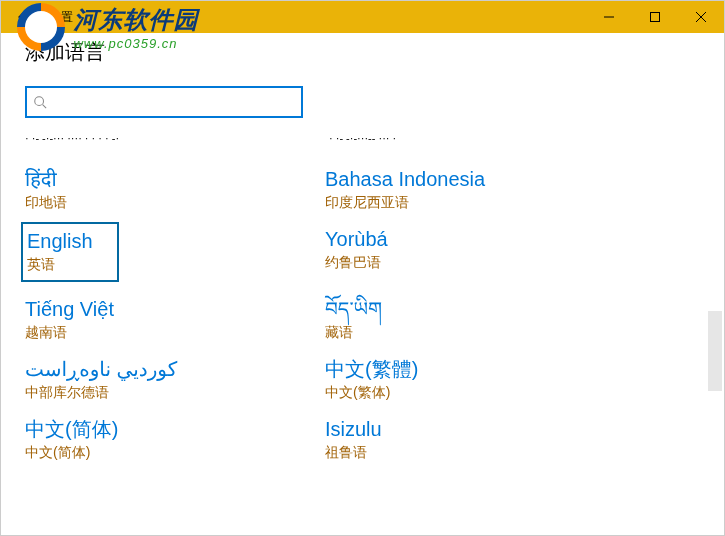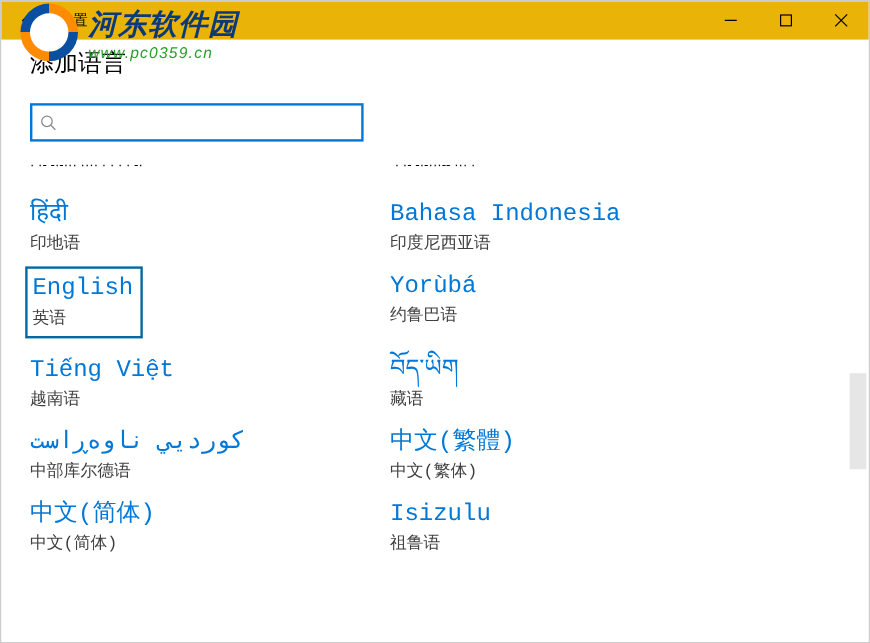--- a/index.html
+++ b/index.html
@@ -79,36 +79,35 @@
     font-size: 11px;
     color: #000;
     display: flex;
     margin-bottom: 18px;
   }
   .truncated-left { width: 300px; }
   .truncated-right { padding-left: 4px; }
   .lang-grid {
     display: flex;
     flex-wrap: wrap;
-    font-family: Liberation Mono, monospace;
   }
   .lang-item {
     width: 300px;
     padding: 4px 0 10px 0;
     cursor: pointer;
   }
   .lang-native {
     font-size: 20px;
     color: #0078d7;
     font-weight: 400;
     line-height: 1.3;
   }
   .lang-local {
     font-size: 14px;
-    color: #404040;
+    color: #a16207;
     margin-top: 2px;
   }
   .highlight-box {
     border: 2px solid #0369a1;
     padding: 4px 6px 6px 4px;
     margin-left: -4px;
     margin-top: -4px;
     width: 98px;
   }
   

